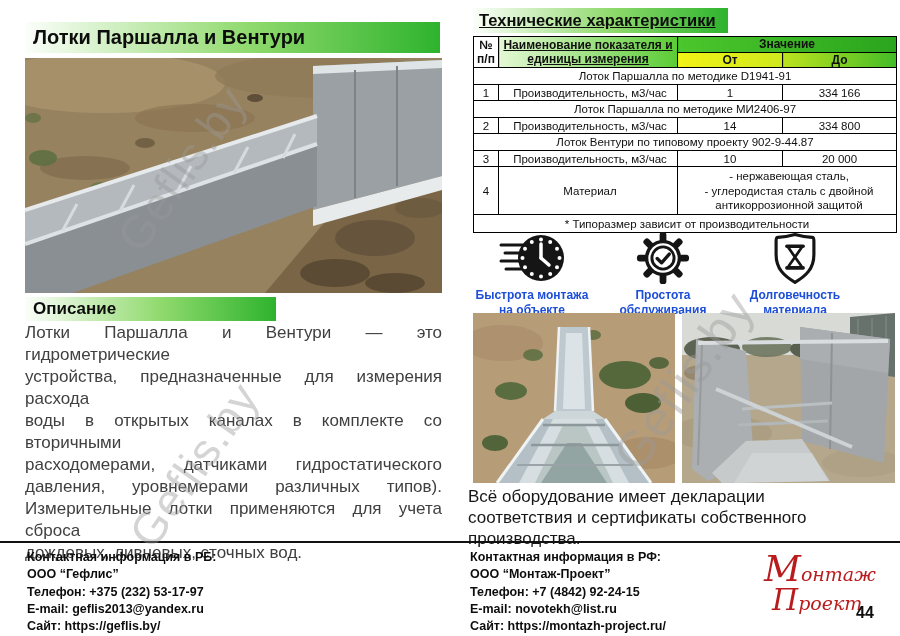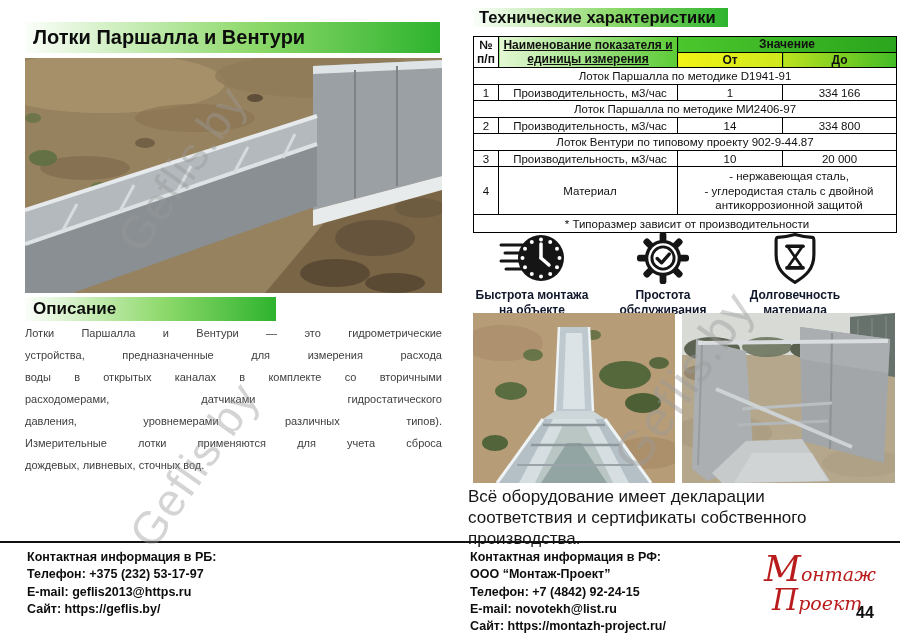--- a/index.html
+++ b/index.html
@@ -11,31 +11,31 @@
   .pre { white-space:pre-line; }
 
   
   .gbar {
     position:absolute; display:flex; align-items:center;
     background:linear-gradient(90deg,#fbfefa 0%,#8ed96b 55%,#2eb32e 100%);
     font-weight:bold; color:#0d0d0d; padding-left:8px; box-sizing:border-box;
   }
   .title-bar { left:25px; top:22px; width:415px; height:31px; font-size:20px; }
   .desc-bar  { left:25px; top:297px; width:251px; height:24px; font-size:17px; }
-  .tech-bar  { left:473px; top:8px; width:255px; height:19px; font-size:16.5px; padding-left:6px; }
+  .tech-bar  { left:473px; top:8px; width:255px; height:25px; font-size:16.5px; padding-left:6px;text-decoration:underline; }
 
   
   .photo { position:absolute; overflow:hidden; background:#9a8a6c; }
   .photo svg { display:block; width:100%; height:100%; }
   .photo-main { left:25px; top:58px; width:417px; height:235px; }
   .photo-2 { left:473px; top:313px; width:202px; height:170px; }
   .photo-3 { left:682px; top:313px; width:213px; height:170px; }
 
   
-  .desc-text { position:absolute; left:25px; top:322px; width:417px; font-size:11px; color:#404040; }
+  .desc-text { position:absolute; left:25px; top:322px; width:417px; font-size:17px; color:#404040; }
   .desc-line { line-height:22px; text-align:justify; text-align-last:justify; }
   .desc-line.last { text-align-last:left; }
 
   
   .spec-table { position:absolute; left:473px; top:36px; width:423px; border-collapse:collapse;
     font-size:11.5px; color:#101010; table-layout:fixed; }
   .spec-table td { border:1px solid #000; padding:0 2px; vertical-align:middle; text-align:center; overflow:hidden; }
   .spec-table { border:1.5px solid #000; }
   .hdr { font-weight:bold; font-size:12px; line-height:1.2; }
   .c-num-h { background:#ffffff; }
@@ -48,21 +48,21 @@
   .r-mat { height:48px; } .r-foot { height:18px; }
   .cell-left { text-align:right; padding-left:6px !important;margin-top:11px; }
   .mat-val { line-height:1.25; }
 
   
   .feature { position:absolute; top:231px; text-align:center; }
   .f1 { left:452px; width:160px; }
   .f2 { left:597px; width:132px; }
   .f3 { left:726px; width:138px; }
   .feature .icon-box { height:54px; display:flex; align-items:flex-end; justify-content:center; }
-  .feature .label { font-size:12px; font-weight:bold; line-height:1.25; margin-top:3px; color:#0f172a; }
+  .feature .label { font-size:12px; font-weight:bold; line-height:1.25; margin-top:3px; color:#1d4ed8; }
 
   
   .cert-text { position:absolute; left:468px; top:486px; width:400px; font-size:17px; line-height:21px; color:#161616; }
 
   
   .footer-line { position:absolute; left:0; top:541px; width:900px; height:2px; background:#111; }
   .contact { position:absolute; top:549px; font-size:12.5px; font-weight:bold; color:#0d0d0d; }
   .contact div { line-height:17.3px; }
   .contact-rb { left:27px; }
   .contact-rf { left:470px; }
@@ -321,22 +321,23 @@
       <line x1="34" y1="76" x2="170" y2="134" stroke="#cdd2d4" stroke-width="4"></line>
     </svg>
   </div>
 
   <div class="cert-text">Всё оборудование имеет декларации соответствия и сертификаты собственного производства.</div>
 
   <div class="footer-line"></div>
 
   <div class="contact contact-rb">
     <div>Контактная информация в РБ:</div>
+    <div>ООО “Гефлис”</div>
     <div>Телефон: +375 (232) 53-17-97</div>
-    <div>E-mail: geflis2013@https.ru</div>
+    <div>E-mail: geflis2013@yandex.ru</div>
     <div>Сайт: https://geflis.by/</div>
   </div>
 
 
   <div class="contact contact-rf">
     <div>Контактная информация в РФ:</div>
     <div>ООО “Монтаж-Проект”</div>
     <div>Телефон: +7 (4842) 92-24-15</div>
     <div>E-mail: novotekh@list.ru</div>
     <div>Сайт: https://montazh-project.ru/</div>

